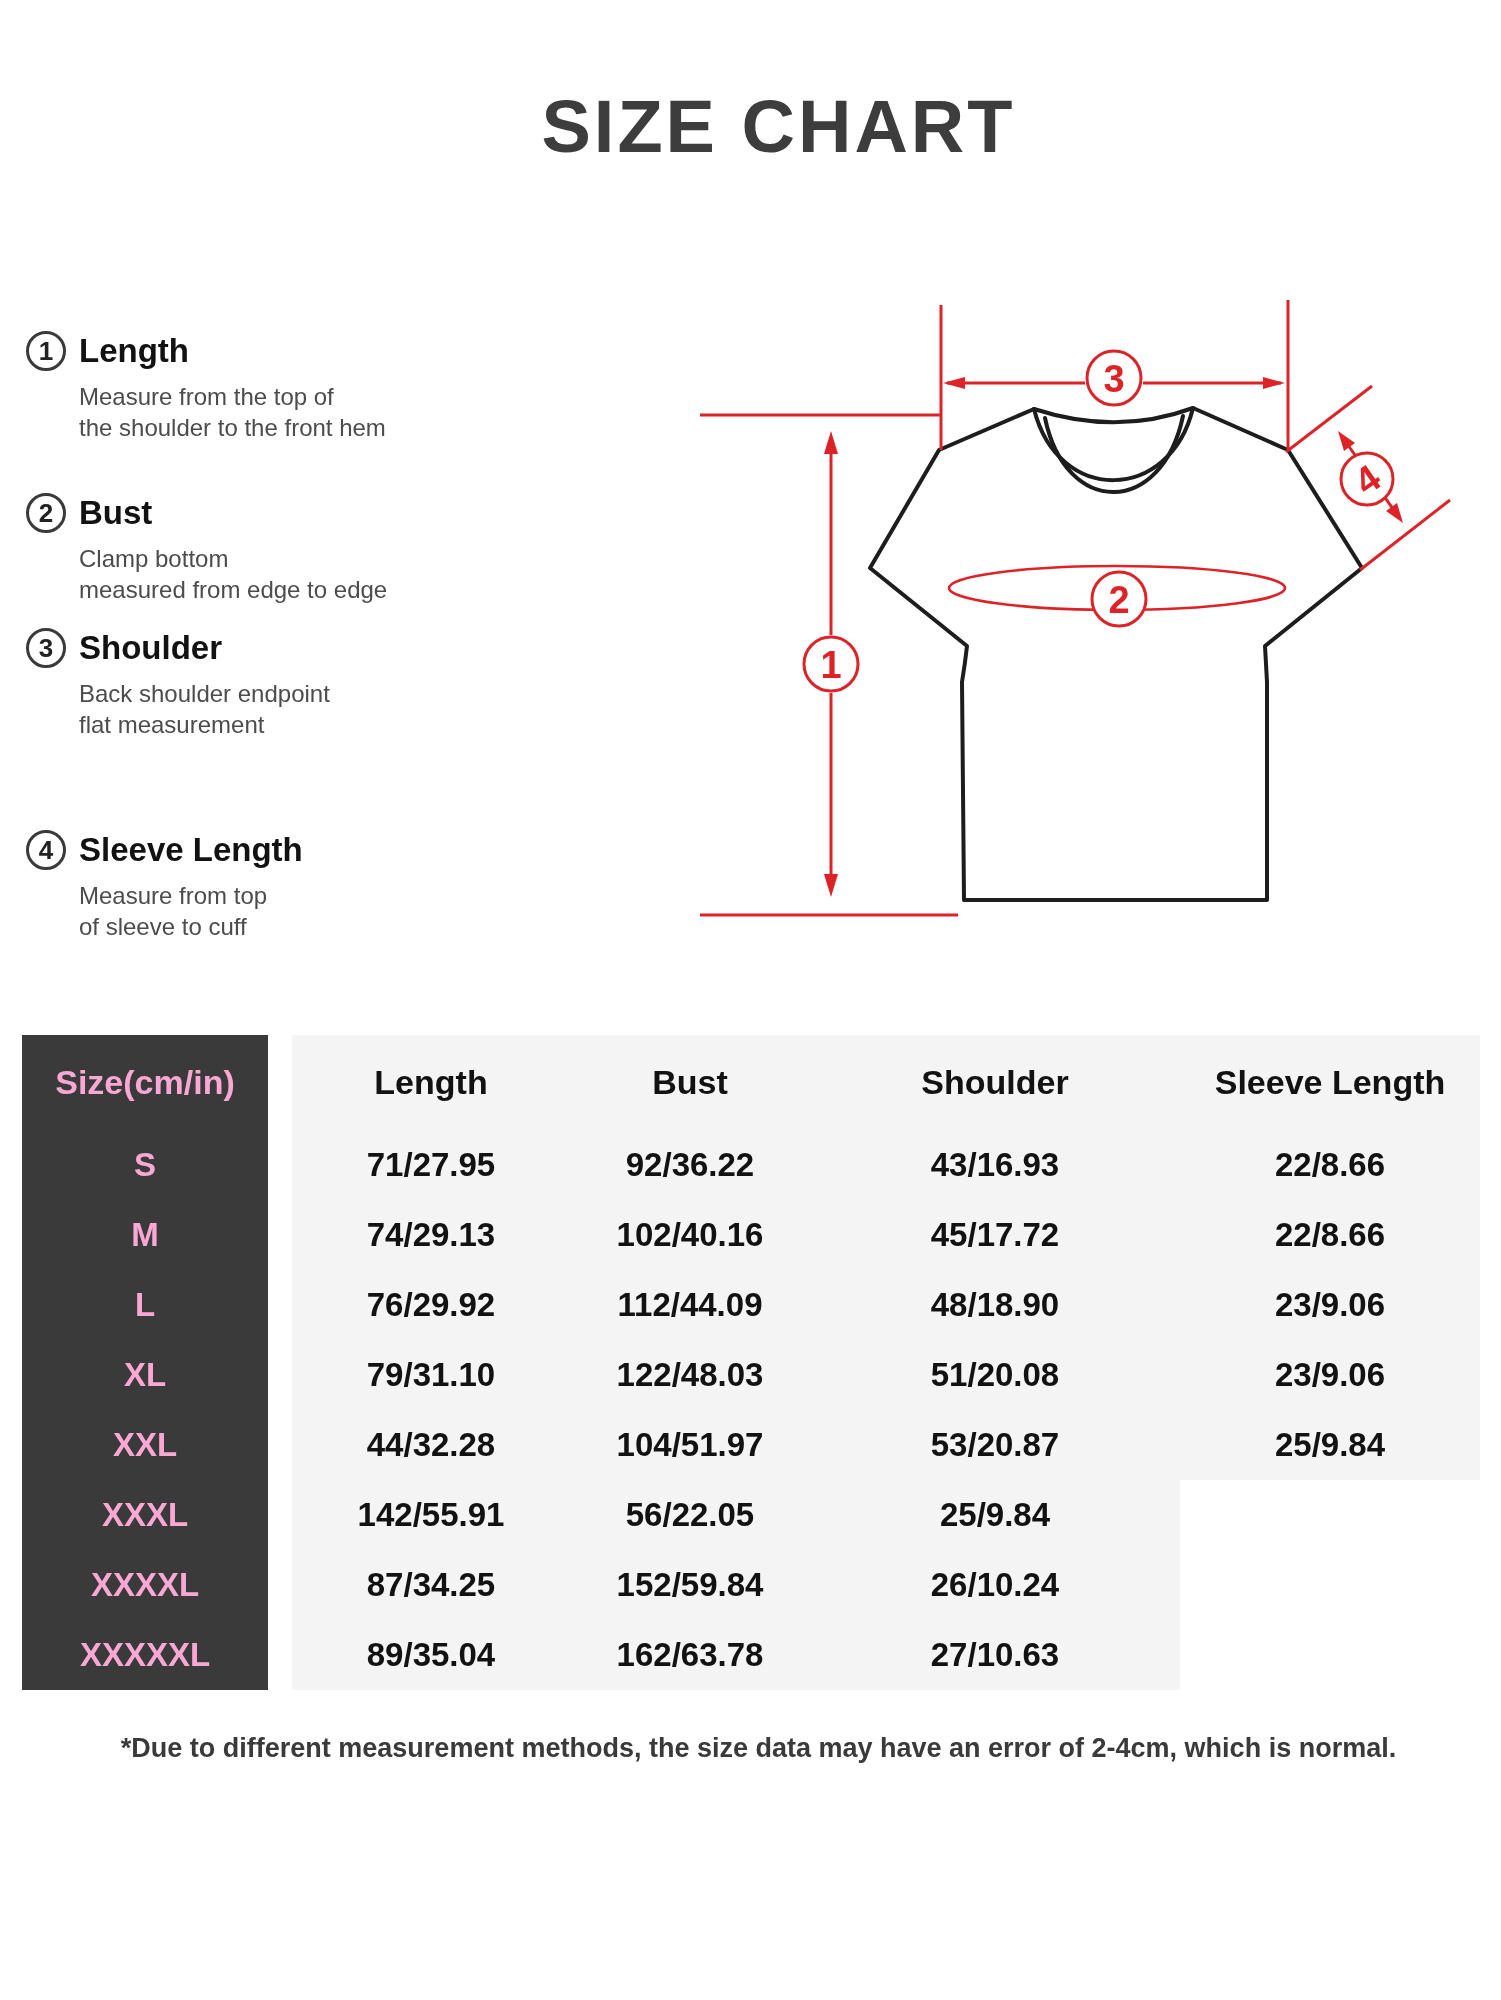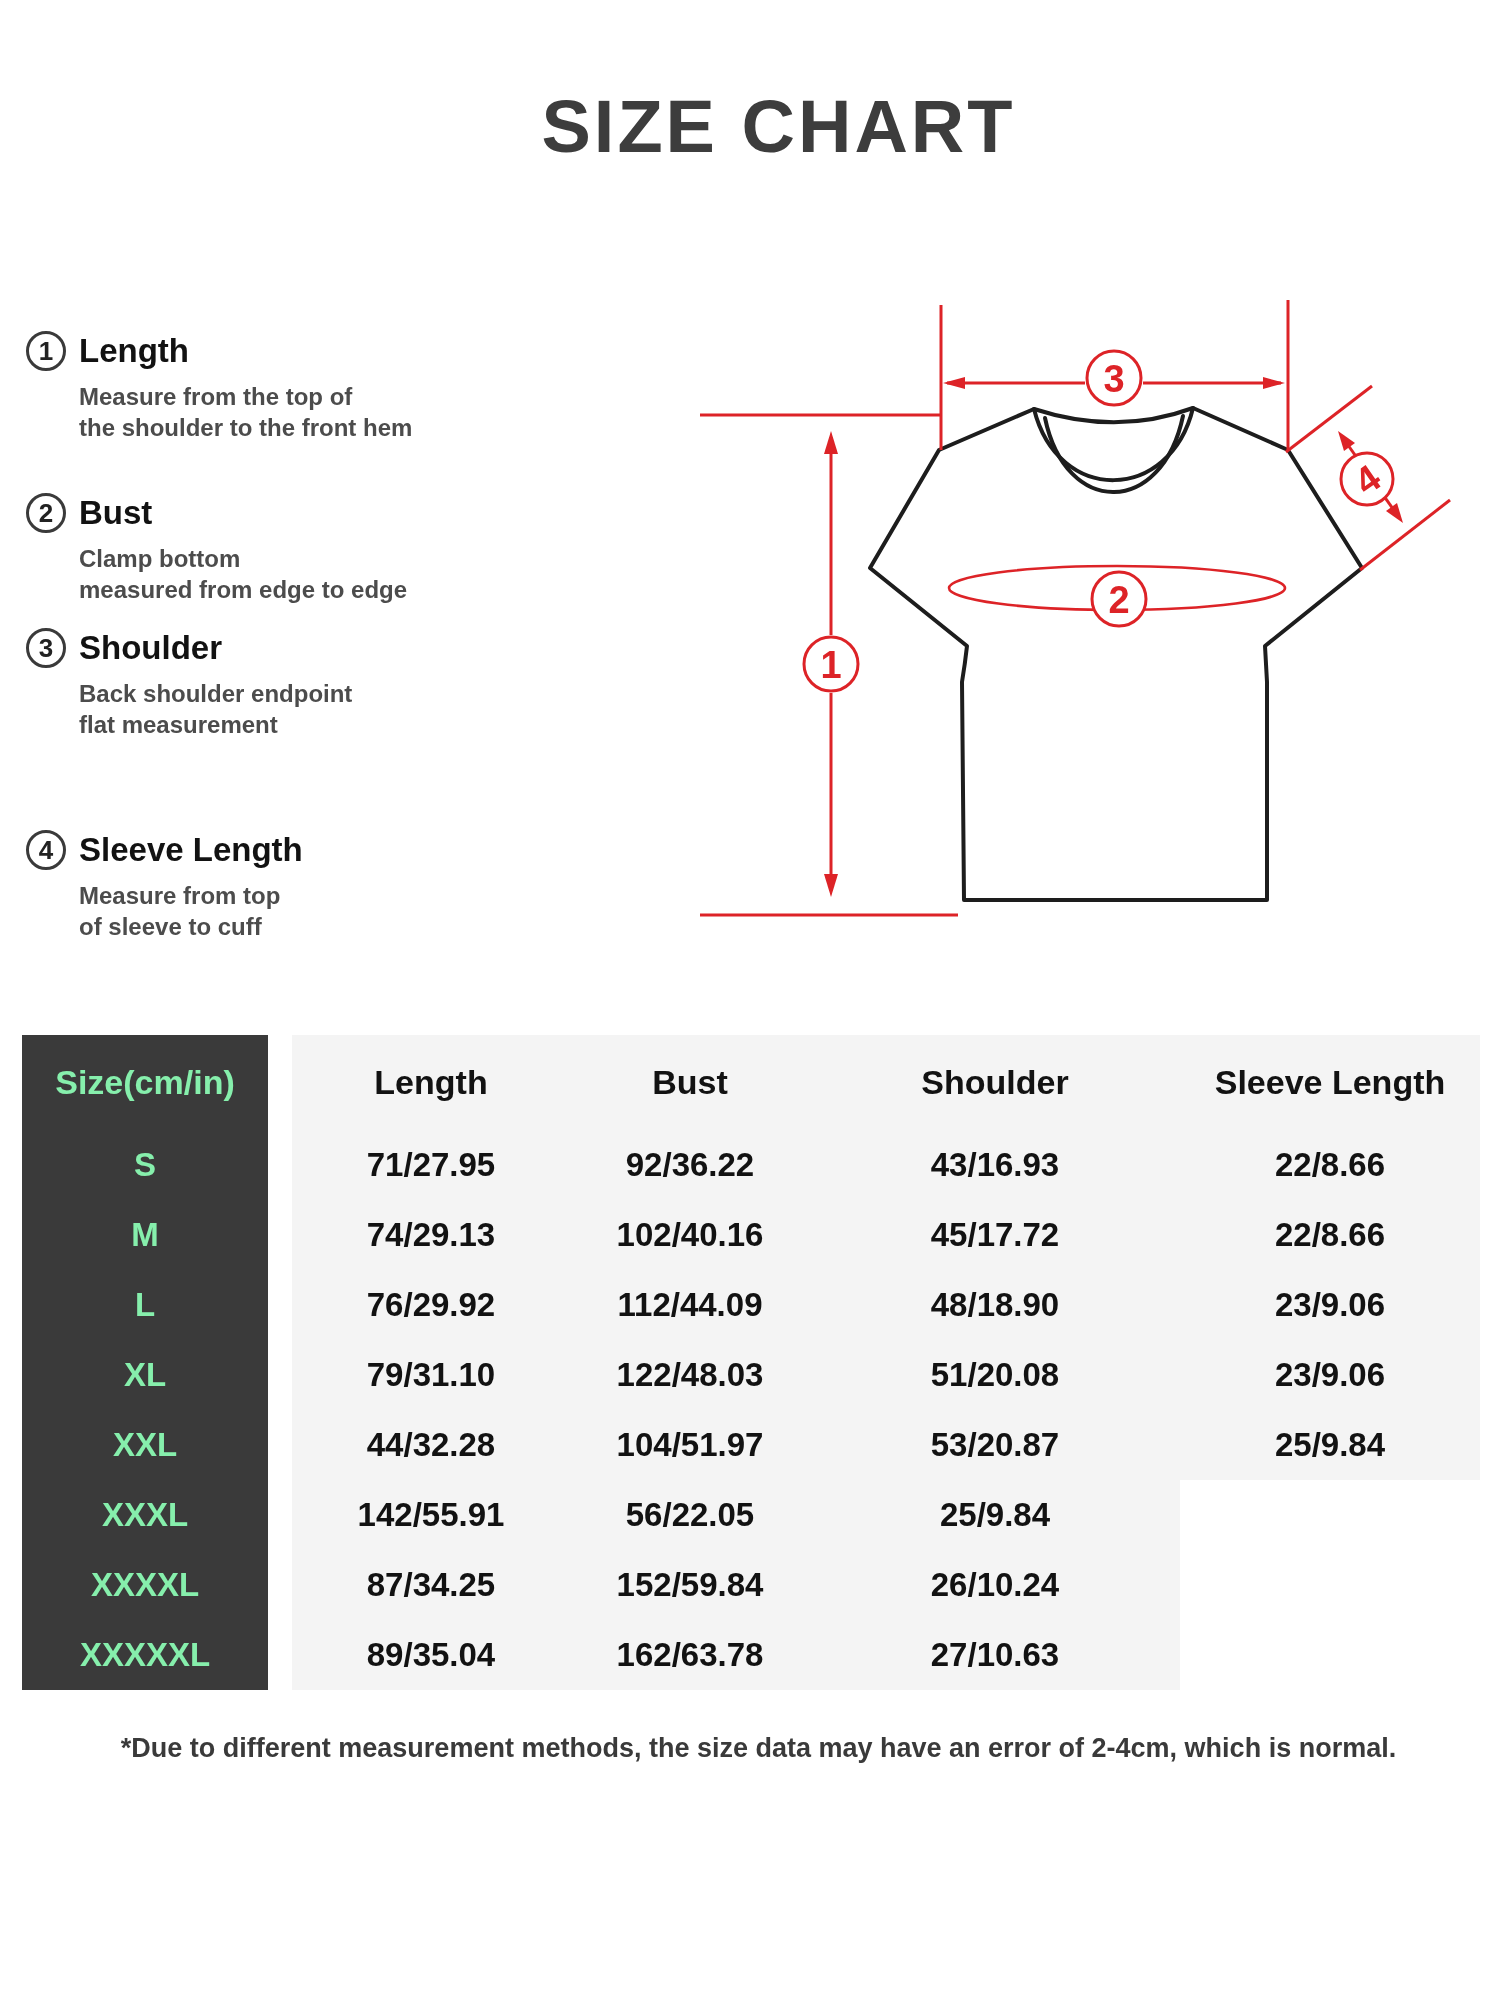--- a/index.html
+++ b/index.html
@@ -26,40 +26,40 @@
   .defs{position:absolute;left:26px;top:0;width:470px;}
   .def{position:absolute;left:0;}
   .def-head{display:flex;align-items:center;height:42px;}
   .def-num{
     width:40px;height:40px;border:3px solid #3a3a3a;border-radius:50%;
     display:flex;align-items:center;justify-content:center;
     font-size:26px;font-weight:700;color:#222;
     box-sizing:border-box;flex:0 0 auto;
   }
   .def-term{margin-left:13px;font-size:33px;font-weight:700;color:#121212;}
-  .def-desc{margin-top:9px;margin-left:53px;font-size:24px;font-weight:700;color:#4c4c4c;line-height:31px;}
+  .def-desc{margin-top:9px;margin-left:53px;font-size:24px;font-weight:400;color:#4c4c4c;line-height:31px;}
   .def1{top:330px;} .def2{top:492px;} .def3{top:627px;} .def4{top:829px;}
 
   
   .diagram{position:absolute;left:500px;top:250px;width:1000px;height:700px;}
 
   
   .size-table{position:absolute;left:22px;top:1035px;width:1458px;}
   .trow{
     display:grid;
     grid-template-columns:246px 24px 278px 240px 370px 300px;
     height:70px;
   }
   .trow.head{height:95px;}
   .cell{
     display:flex;align-items:center;justify-content:center;
     font-weight:700;font-size:33px;color:#121212;
     background:#f4f4f4;
   }
-  .cell.dark{background:#3a3a3a;color:#86efac;}
+  .cell.dark{background:#3a3a3a;color:#f9a8d4;}
   .cell.gap{background:#ffffff;}
   .trow.head .cell{font-size:34px;}
 
   
   .footnote{
     position:absolute;top:1733px;left:16px;right:0;
     text-align:center;
     font-size:27px;font-weight:700;color:#3a3a3a;
   }
 </style>

